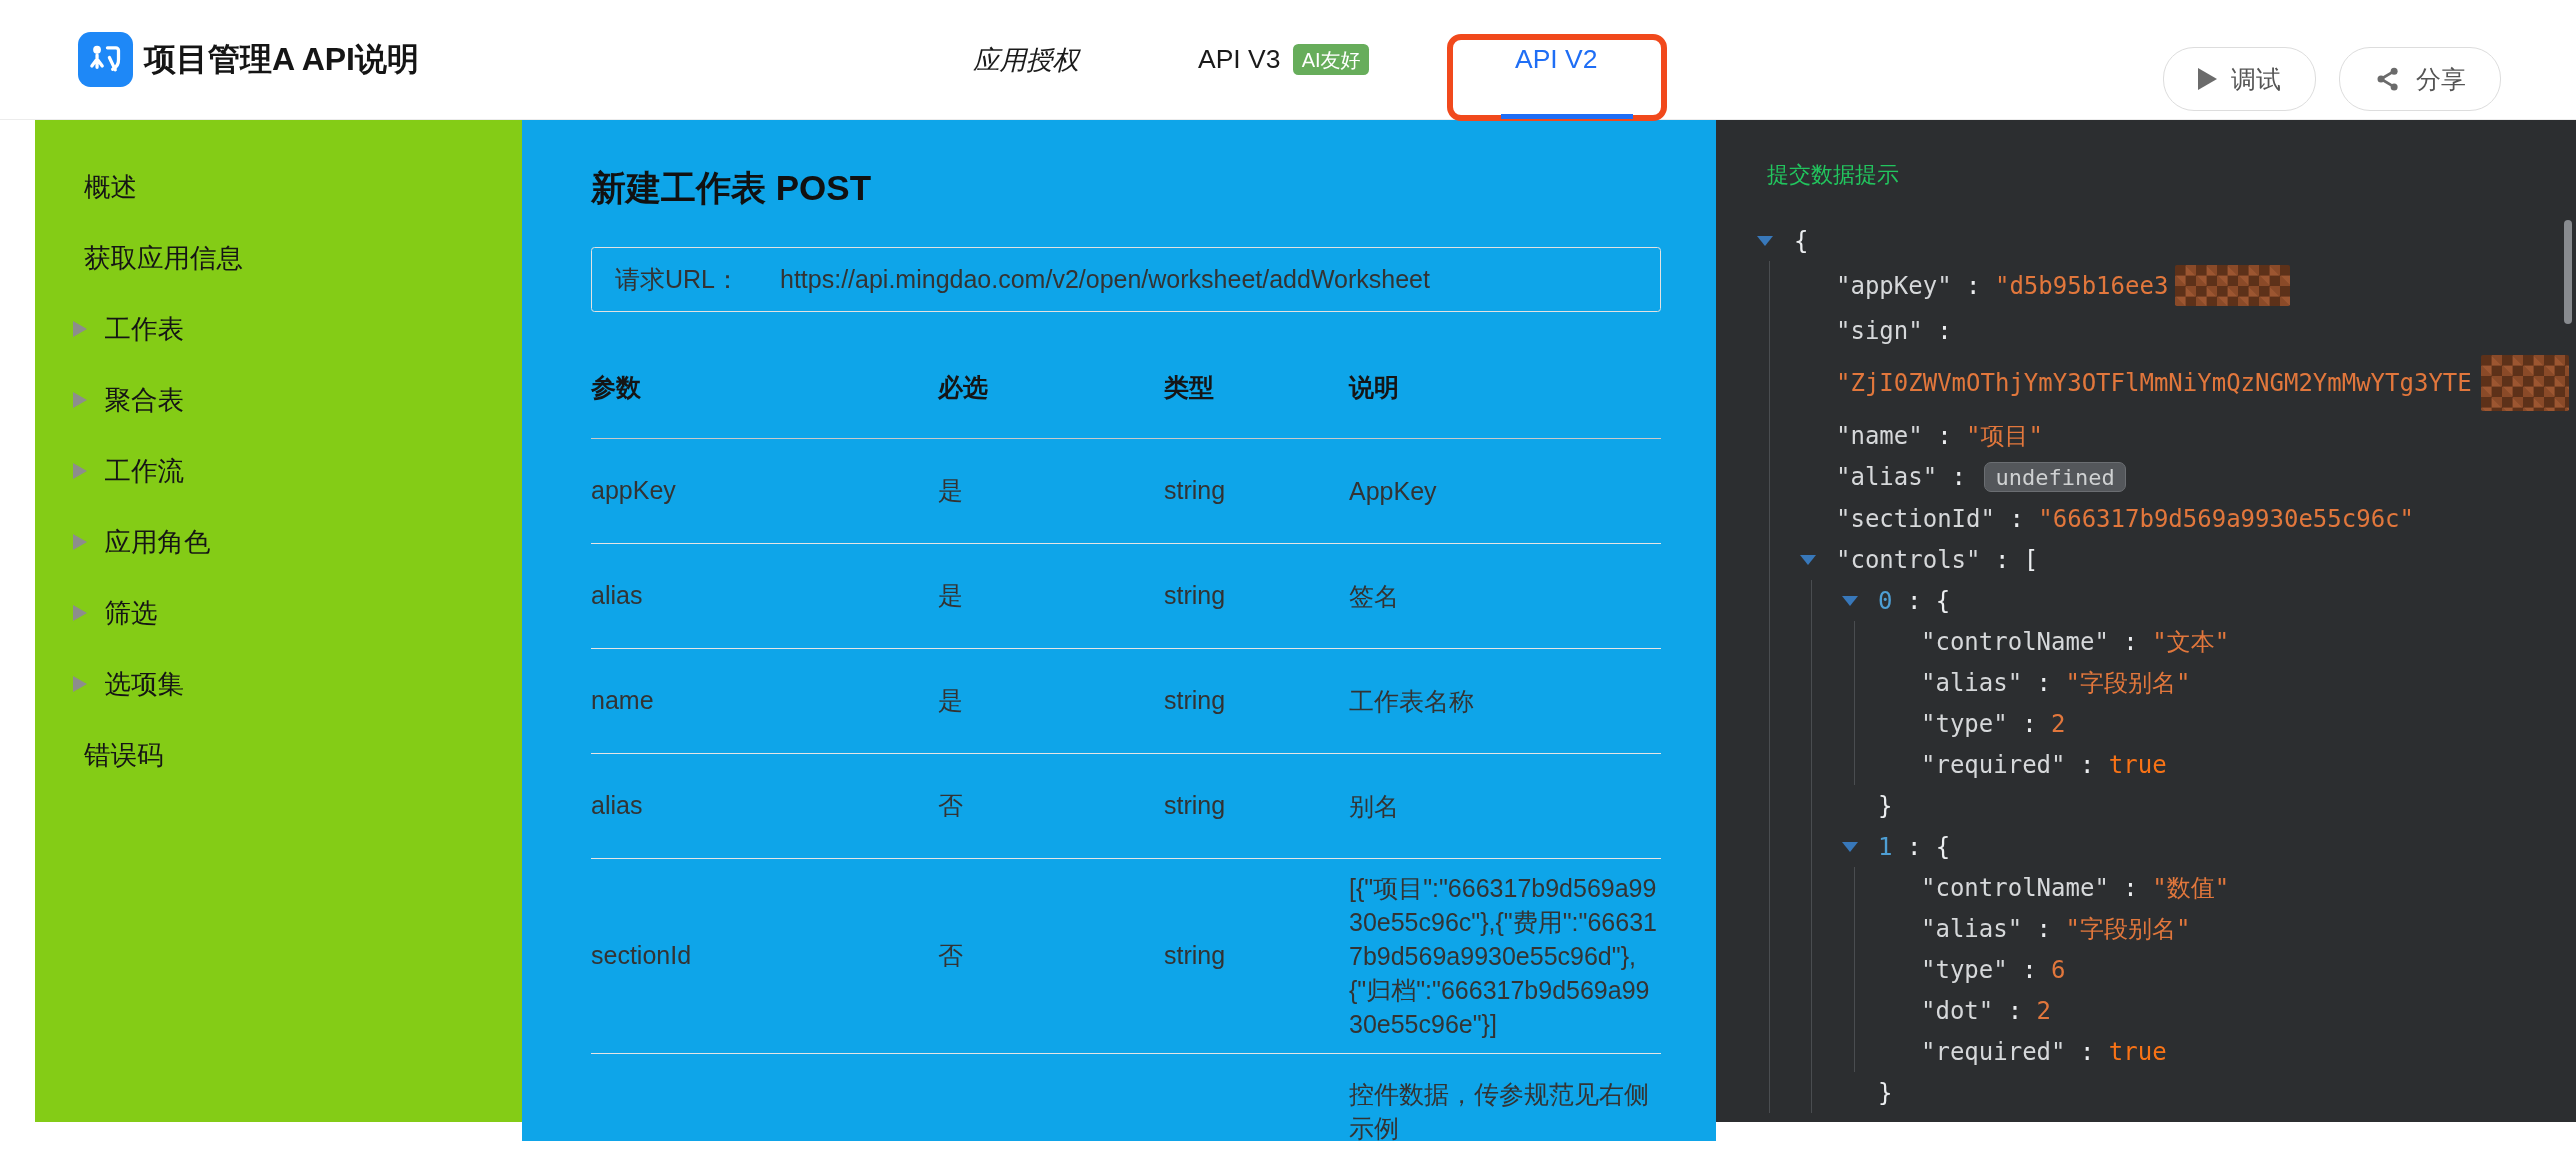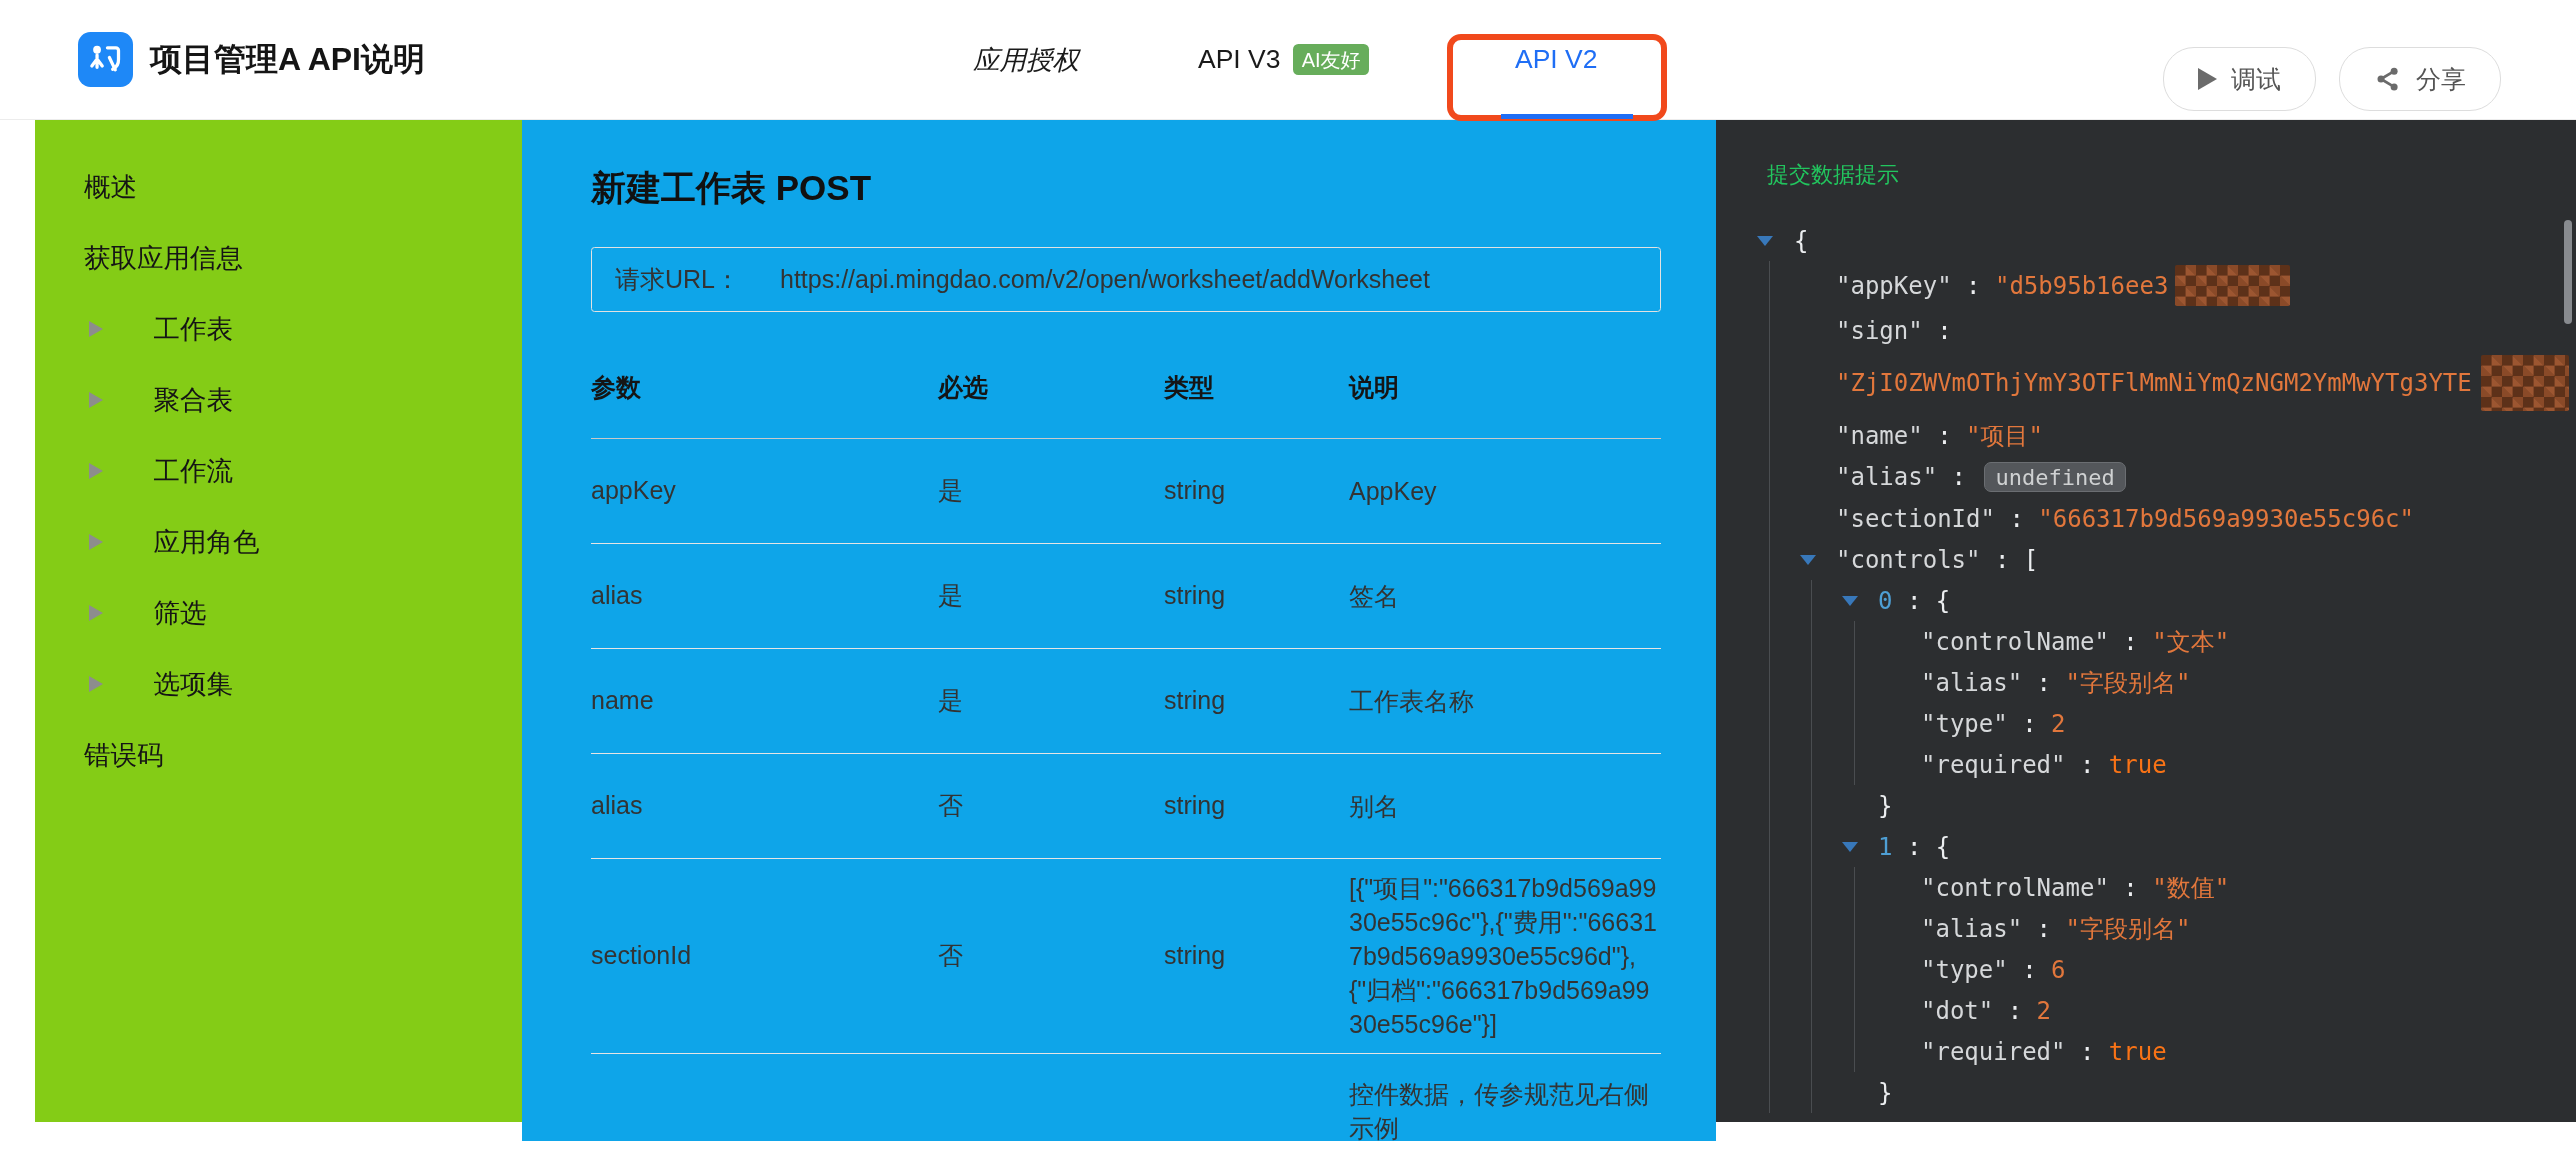--- a/index.html
+++ b/index.html
@@ -4,21 +4,21 @@
 <style>
   html,body{margin:0;padding:0;}
   body{width:2576px;height:1160px;position:relative;background:#fff;overflow:hidden;
        font-family:"Liberation Sans","DejaVu Sans",sans-serif;color:#1a1a1a;}
   
   .header{position:absolute;left:0;top:0;width:2576px;height:119px;background:#fff;
           border-bottom:0.9px solid #ececec;z-index:5;}
   .brand{position:absolute;left:78px;top:32px;display:flex;align-items:center;}
   .logo{width:55px;height:55px;border-radius:12.4px;background:#1e88f7;display:flex;
         align-items:center;justify-content:center;}
-  .app-title{margin-left:17px;font-size:32px;font-weight:700;color:#151515;}
+  .app-title{margin-left:11px;font-size:32px;font-weight:700;color:#151515;}
   .tab{position:absolute;top:0;height:119px;display:flex;align-items:center;font-size:26.5px;
        color:#1a1a1a;cursor:pointer;}
   .tab-auth{left:973px;font-style:italic;}
   .tab-v3{left:1198px;}
   .tab-v2{left:1515px;color:#1f6ef5;font-weight:500;}
   .ai-badge{margin-left:12.4px;background:#67ad5b;color:#fff;font-size:20px;line-height:20px;
             padding:5.3px 8.8px;border-radius:5.3px;font-weight:400;}
   .hl-box{position:absolute;left:1447px;top:34px;width:208px;height:75px;border:6.2px solid #f1491c;
           border-radius:14px;background:transparent;}
   .tab-underline{position:absolute;left:1501px;top:114px;width:132px;height:5.3px;background:#1f6ef5;}
@@ -27,21 +27,21 @@
         display:flex;align-items:center;gap:14px;font-size:25px;color:#555;cursor:pointer;}
   .play-tri{width:0;height:0;border-left:19.4px solid #6b6b6b;border-top:11.5px solid transparent;
             border-bottom:11.5px solid transparent;}
   
   .sidebar{position:absolute;left:35px;top:119px;width:487px;height:1003px;background:#84cc16;
            padding-top:32px;box-sizing:border-box;}
   .side-item{height:71px;display:flex;align-items:center;padding-left:49px;font-size:26.5px;
              color:#151515;cursor:pointer;}
   .side-item .tri{width:0;height:0;border-left:14px solid #8d8d8d;border-top:8.8px solid transparent;
                   border-bottom:8.8px solid transparent;margin-right:17.6px;margin-left:-21px;}
-  .side-item.has-child{padding-left:75px;gap:33px;}
+  .side-item.has-child{padding-left:59px;}
   
   .main{position:absolute;left:522px;top:119px;width:1194px;height:1022px;background:#0ea5e9;
         overflow:hidden;box-sizing:border-box;padding-left:69px;}
   .doc-title{margin-top:46px;font-size:35px;font-weight:700;color:#111;}
   .url-box{margin-top:35px;width:1070px;height:65px;border:0.9px solid #e2e2e2;border-radius:3.5px;
            box-sizing:border-box;display:flex;align-items:center;padding-left:23px;font-size:25px;color:#333;gap:40px;}
   .ptable{width:1070px;margin-top:32px;font-size:25px;color:#333;}
   .trow{display:grid;grid-template-columns:347px 226px 185px 1fr;align-items:center;}
   .trow.thead{font-weight:700;color:#151515;padding:26.5px 0 34px 0;border-bottom:0.9px solid #c9c9c9;}
   .trow.tbody{border-bottom:0.9px solid #e5e5e5;padding:35px 0;}

